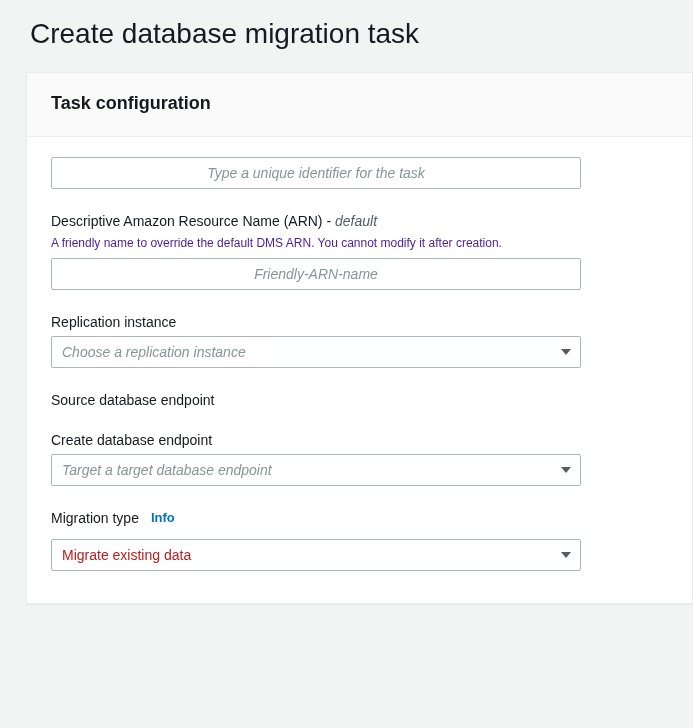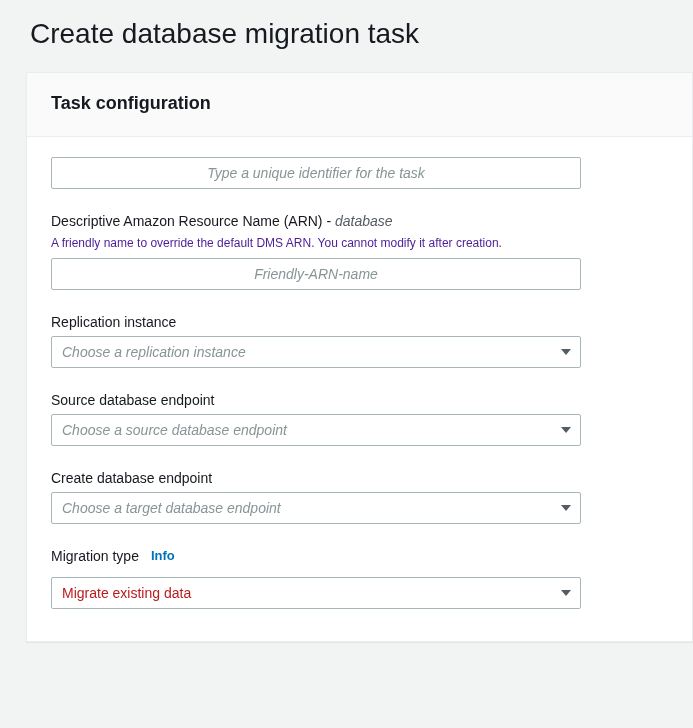--- a/index.html
+++ b/index.html
@@ -137,54 +137,46 @@
     <h2>Task configuration</h2>
   </div>
   <div class="panel-body">
 
     <div class="form-field">
       <input type="text" class="text-input" placeholder="Type a unique identifier for the task" style="">
     </div>
 
     <div class="form-field">
       <label class="field-label">
-        <span>Descriptive Amazon Resource Name (ARN) - </span><span class="optional">database</span>
+        <span>Descriptive Amazon Resource Name (ARN) - </span><span class="optional">default</span>
       </label>
       <div class="field-hint">A friendly name to override the default DMS ARN. You cannot modify it after creation.</div>
       <input type="text" class="text-input" placeholder="Friendly-ARN-name" style="">
     </div>
 
     <div class="form-field">
       <label class="field-label">Replication instance</label>
       <div class="select-wrap">
         <div class="select-box placeholder">Choose a replication instance</div>
         <span class="caret">
           <svg width="10" height="6" viewBox="0 0 10 6">
               <path d="M0 0 L5 6 L10 0 Z" fill="#545b64"></path>
             </svg>
         </span>
       </div>
     </div>
 
     <div class="form-field">
       <label class="field-label">Source database endpoint</label>
-      <div class="select-wrap">
-        <div class="select-box placeholder">Choose a source database endpoint</div>
-        <span class="caret">
-          <svg width="10" height="6" viewBox="0 0 10 6">
-              <path d="M0 0 L5 6 L10 0 Z" fill="#545b64"></path>
-            </svg>
-        </span>
-      </div>
     </div>
 
     <div class="form-field">
       <label class="field-label">Create database endpoint</label>
       <div class="select-wrap">
-        <div class="select-box placeholder">Choose a target database endpoint</div>
+        <div class="select-box placeholder">Target a target database endpoint</div>
         <span class="caret">
           <svg width="10" height="6" viewBox="0 0 10 6">
               <path d="M0 0 L5 6 L10 0 Z" fill="#545b64"></path>
             </svg>
         </span>
       </div>
     </div>
 
     <div class="form-field">
       <div class="label-row">

